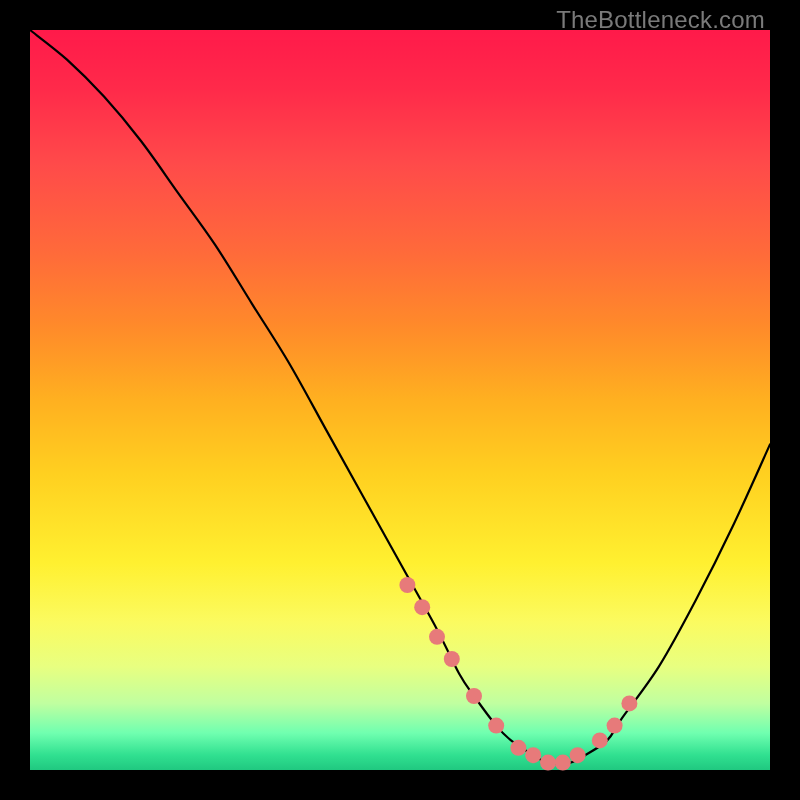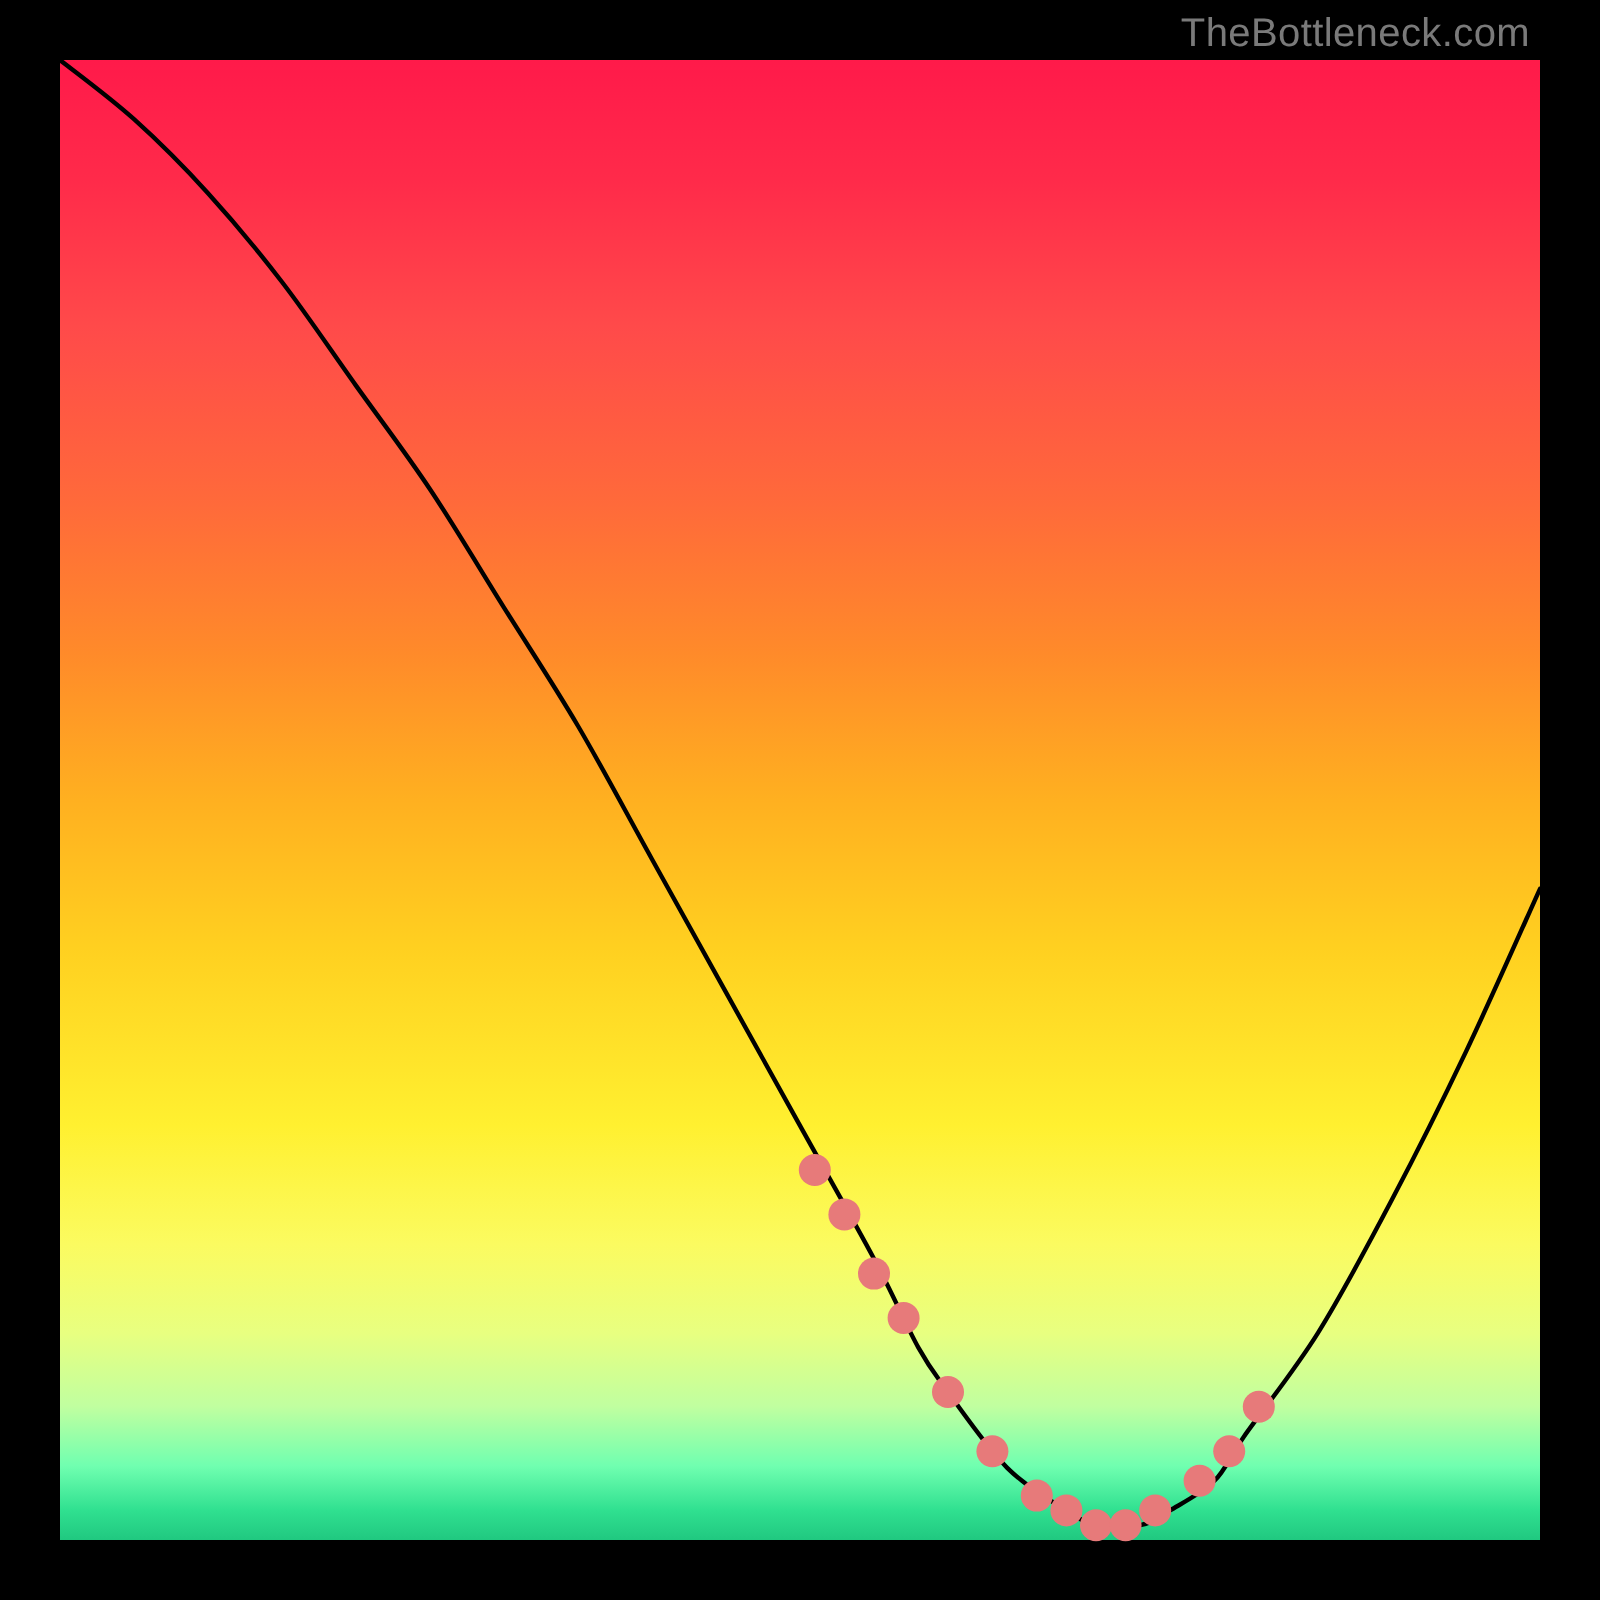--- a/index.html
+++ b/index.html
@@ -37,21 +37,21 @@
       #70ffb0 95%,
       #30e090 98%,
       #20c880 100%
     );
   }
   .watermark {
     position: absolute;
     top: 6px;
     right: 35px;
     font-family: Arial, Helvetica, sans-serif;
-    font-size: 20px;
+    font-size: 24px;
     font-weight: 500;
     color: #7a7a7a;
     letter-spacing: 0.2px;
   }
   svg.curve-layer {
     position: absolute;
     left: 30px;
     top: 30px;
     width: 740px;
     height: 740px;

